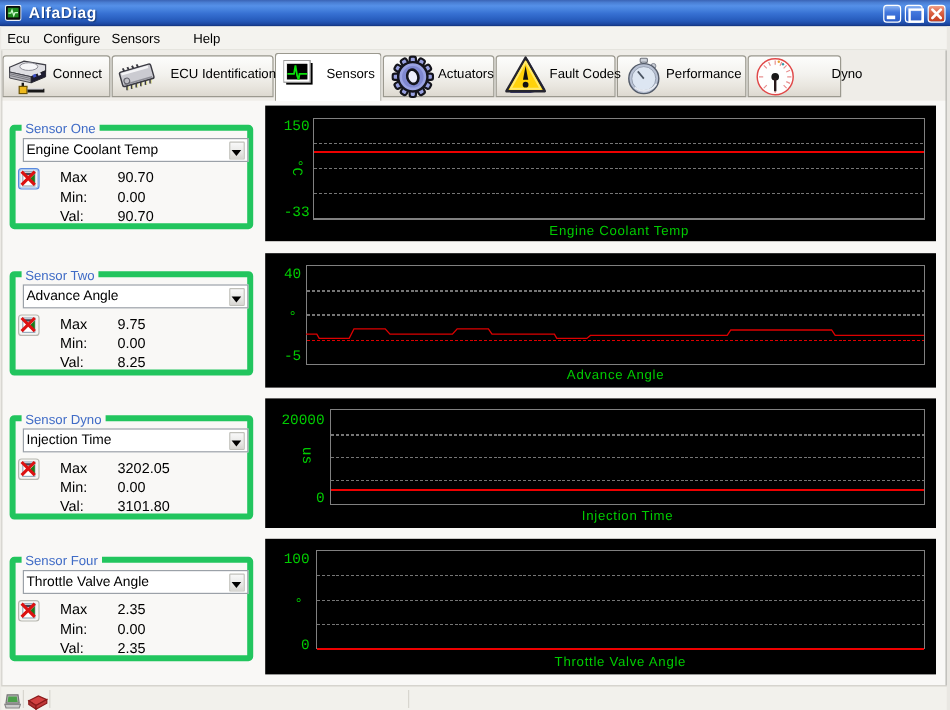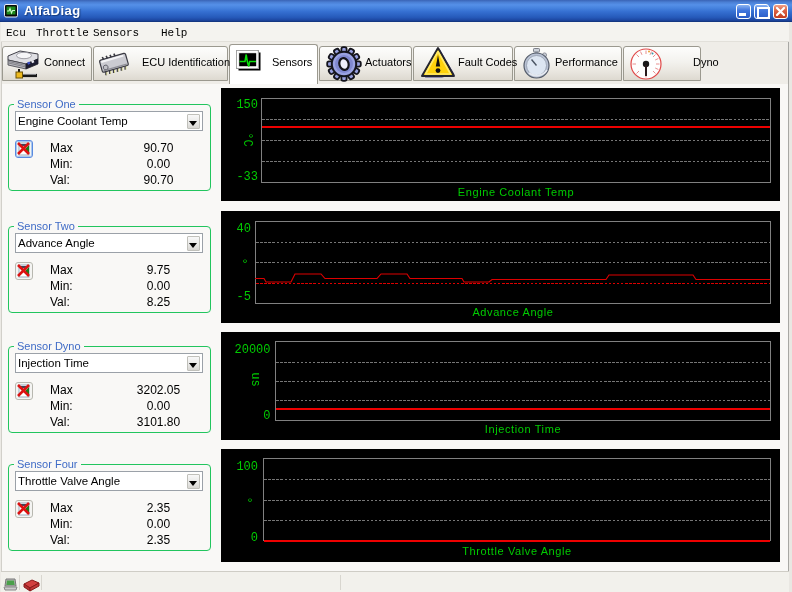--- a/index.html
+++ b/index.html
@@ -11,44 +11,44 @@
 #titlebar{left:0;top:0;width:792px;height:22px;
 background:linear-gradient(180deg,#3a63b5 0%,#4a7fd4 10%,#5590e8 22%,#4581dd 38%,#3670d2 52%,#2c63c4 68%,#2558b8 80%,#1c46a0 92%,#16398a 96%,#0f3376 100%);}
 #apptitle{left:24px;top:3px;color:#fff;font-weight:bold;font-size:13px;letter-spacing:.5px;text-shadow:1px 1px 1px #173a7a;}
 .tbtn{top:4px;width:15px;height:15px;border-radius:3px;border:1px solid #ffffff;box-sizing:border-box;}
 .tbtn.blue{background:linear-gradient(180deg,#8cb4f2 0%,#4277dd 40%,#2a5cc8 100%);}
 #btn-close{background:linear-gradient(180deg,#f0a088 0%,#dd6547 40%,#c23a1c 100%);}
 .glyph{position:absolute;color:#fff;}
 
 
 #menubar{left:0;top:22px;width:792px;height:20px;background:#f4f3ef;border-bottom:1px solid #e2e0da;box-sizing:border-box;}
-.mitem{position:absolute;top:27px;font-size:11px;color:#000;font-family:Liberation Mono, monospace;}
+.mitem{position:absolute;top:27px;font-size:11px;color:#000;}
 
 
 #toolbar{left:0;top:42px;width:792px;height:42px;background:#efede8;}
 .tab{position:absolute;top:46px;height:35px;border:1px solid #9b998f;border-radius:3px 3px 0 0;box-sizing:border-box;background:linear-gradient(180deg,#fdfdfc 0%,#f3f2ee 45%,#e9e6df 75%,#ddd9d0 100%);}
 .tab.sel{top:44px;height:41px;background:#ffffff;border-bottom:none;}
 .tablabel{position:absolute;font-size:11px;color:#000;top:14px;}
 .ticon{position:absolute;}
 
 
 #content{left:0;top:84px;width:792px;height:487px;background:#f9f8f6;}
 
 
-.gbox{position:absolute;left:8px;width:203px;height:87px;border:1px solid #22c55e;border-radius:4px;box-sizing:border-box;}
+.gbox{position:absolute;left:8px;width:203px;height:87px;border:5px solid #22c55e;border-radius:4px;box-sizing:border-box;}
 .gtitle{position:absolute;left:5px;top:-7px;background:#f9f8f6;padding:0 3px;font-size:11px;color:#3f6bc6;}
 .combo{position:absolute;left:6px;top:6px;width:188px;height:20px;background:#fff;border:1px solid #9ba1a8;box-sizing:border-box;}
 .combotext{position:absolute;left:2px;top:2.5px;font-size:11.5px;color:#000;white-space:nowrap;}
 .cbtn{position:absolute;right:2px;top:2px;width:13px;height:15px;background:linear-gradient(180deg,#f8f8f8 0%,#e8e8e6 60%,#d8d6d2 100%);border:1px solid #c0c0ba;box-sizing:border-box;border-radius:1px;}
 .carrow{position:absolute;right:2px;top:5.5px;width:0;height:0;border-left:4px solid transparent;border-right:4px solid transparent;border-top:5px solid #000;}
 .xbtn{width:18px;height:18px;border:1px solid #b8b8b0;border-radius:3px;box-sizing:border-box;background:#f4f4f2;}
 .xbtn svg{position:absolute;left:0px;top:0px;}
 .xbtn.focus{border:1px solid #5a8adf;box-shadow:0 0 0 1px #a8c8f0 inset;}
 .rowlbl{font-size:12px;color:#000;}
-.rowval{left:110px;width:97px;font-size:12px;color:#000;text-align:center;}
+.rowval{left:98px;width:97px;font-size:12px;color:#000;text-align:left;}
 
 
 .chart{position:absolute;left:221px;width:559px;background:#000;}
 .tooltip{position:absolute;left:250px;top:225px;width:269px;height:16px;background:#fffee1;border:1px solid #000;box-sizing:border-box;font-size:11px;color:#000;padding-left:3px;line-height:14px;white-space:nowrap;}
 
 
 #status{left:0;top:571px;width:792px;height:21px;background:#f2f1ec;border-top:1px solid #cfcdc6;box-sizing:border-box;}
 #stext{position:absolute;left:45px;top:577px;font-size:11px;color:#000;}
 .sdiv{position:absolute;top:3px;width:1px;height:15px;background:#d8d6cf;}
 </style>
@@ -70,21 +70,21 @@
       <div class="glyph" style="left:2px;top:2px;width:9px;height:8px;border:2px solid #fff;background:transparent"></div>
     </div>
   <div class="abs tbtn" id="btn-close" style="left:773px">
       <svg width="13" height="13" style="position:absolute;left:0;top:0">
         <path d="M3 3 L10 10 M10 3 L3 10" stroke="#fff" stroke-width="2.2" stroke-linecap="round"></path>
       </svg>
     </div>
 
   <div id="menubar" class="abs"></div>
   <div class="mitem" style="left:6px">Ecu</div>
-  <div class="mitem" style="left:36px">Throttle</div>
+  <div class="mitem" style="left:36px">Configure</div>
   <div class="mitem" style="left:93px">Sensors</div>
   <div class="mitem" style="left:161px">Help</div>
 
   <div id="toolbar" class="abs"></div>
   <div class="tab" style="left:2px;width:90px"></div>
   <div class="tab" style="left:93px;width:135px"></div>
   <div class="tab sel" style="left:229px;width:89px"></div>
   <div class="tab" style="left:319px;width:93px"></div>
   <div class="tab" style="left:413px;width:100px"></div>
   <div class="tab" style="left:514px;width:108px"></div>

